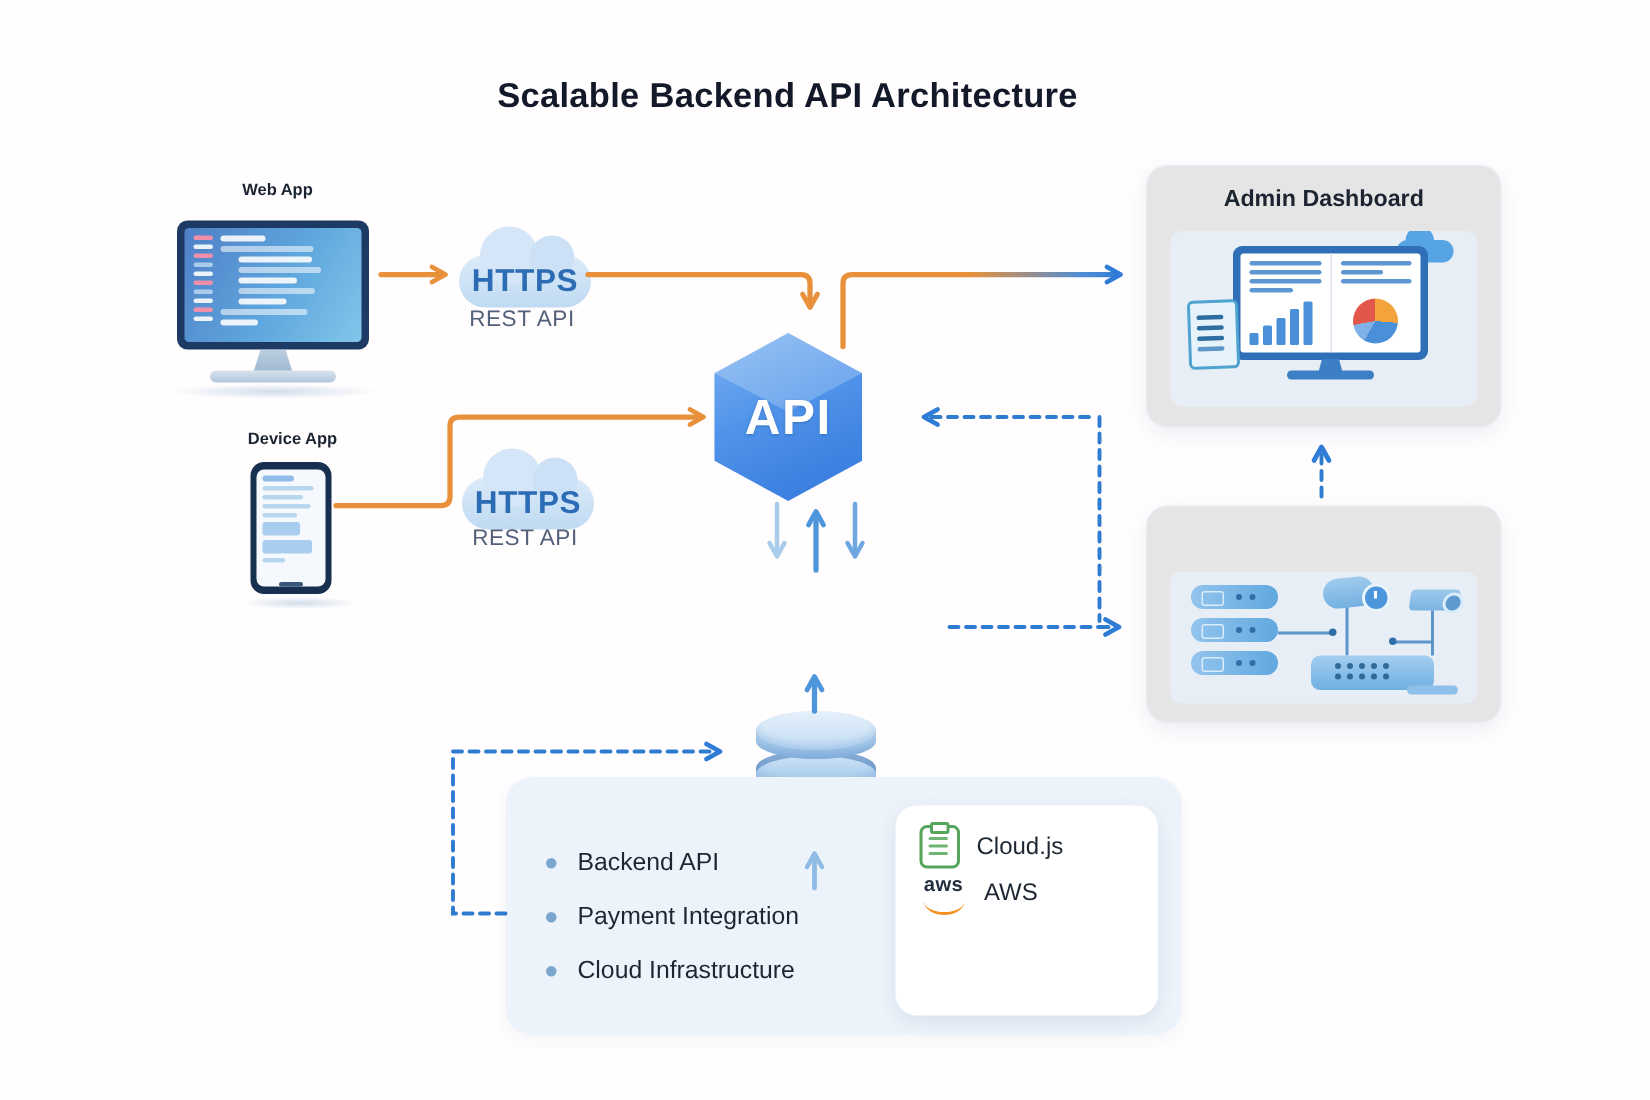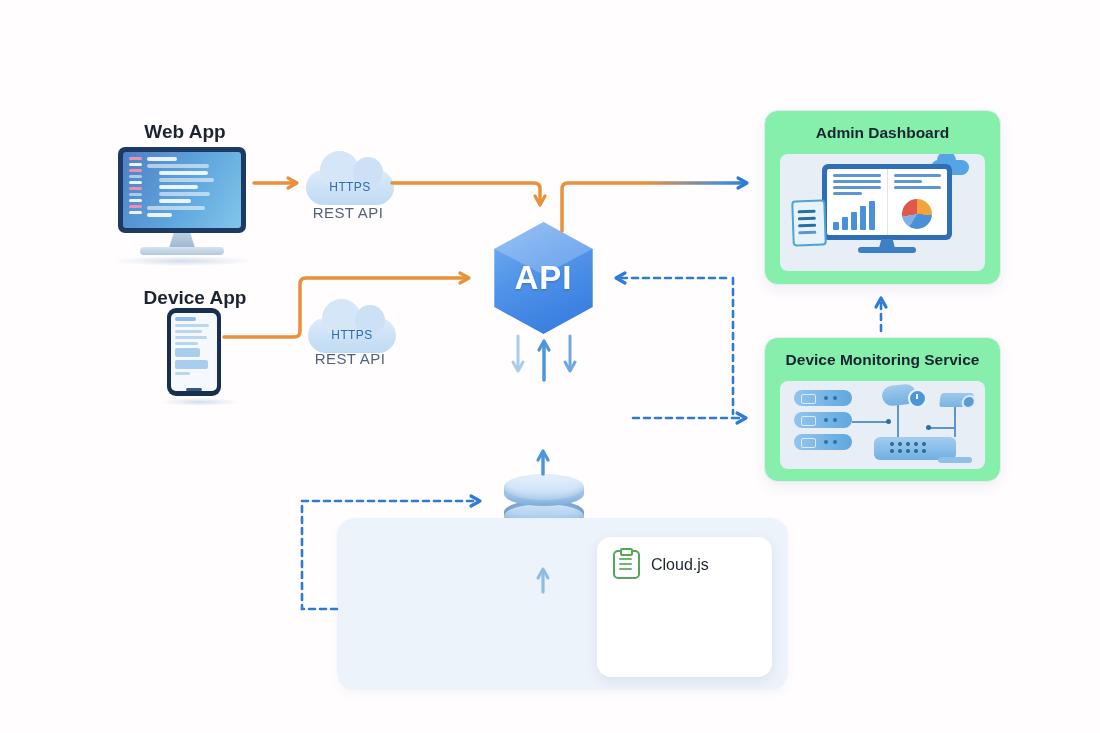--- a/index.html
+++ b/index.html
@@ -1,19 +1,19 @@
 <!DOCTYPE html>
 <html><head>
 <meta charset="utf-8">
 <style>
   html,body{margin:0;padding:0;background:#ffffff;}
   .stage{position:relative;width:1100px;height:733px;background:#FFFDFE;overflow:hidden;
          font-family:"Liberation Sans","DejaVu Sans",sans-serif;color:#1B2430;}
   .abs{position:absolute;}
-  .lbl{font-weight:600;font-size:19px;color:#1B2430;text-align:center;}
+  .lbl{font-weight:600;font-size:11px;color:#1B2430;text-align:center;}
 
   
   .title{left:0;width:1050px;top:50px;text-align:center;font-size:23px;font-weight:700;
          color:#14192A;letter-spacing:.2px;}
 
   
   .monitor{left:118px;top:147px;width:128px;height:86px;background:#1C3A63;border-radius:7px;padding:5px;box-sizing:border-box;}
   .mon-screen{width:100%;height:100%;border-radius:3px;background:linear-gradient(120deg,#4F7FC6 0%,#5FA7DE 55%,#82C6EA 100%);
               padding:5px 6px;box-sizing:border-box;display:flex;gap:5px;overflow:hidden;}
   .gutter{display:flex;flex-direction:column;gap:3px;width:13px;}
@@ -34,25 +34,25 @@
   .ph-bar{height:4px;border-radius:2px;background:#8FBCE8;}
   .ph-line{height:3px;border-radius:2px;background:#B7D6F0;}
   .ph-block{height:9px;border-radius:2px;background:#A8CDEE;}
   .ph-home{left:186px;top:388px;width:16px;height:3px;border-radius:2px;background:#39587E;}
 
   
   .cloud{width:88px;height:35px;background:linear-gradient(#DCEBF9,#BFDAF2);border-radius:18px;}
   .cloud::before{content:"";position:absolute;left:14px;top:-19px;width:39px;height:39px;border-radius:50%;background:#D4E6F7;}
   .cloud::after{content:"";position:absolute;right:11px;top:-13px;width:30px;height:30px;border-radius:50%;background:#CCE1F6;}
   .cloud span{position:relative;z-index:2;display:block;text-align:center;line-height:35px;
-              font-size:12px;font-weight:400;color:#2B6CB5;letter-spacing:.4px;}
+              font-size:21px;font-weight:700;color:#2B6CB5;letter-spacing:.4px;}
   .rest{width:96px;text-align:center;font-size:15px;font-weight:500;color:#53617A;letter-spacing:.4px;}
 
   
-  .hex{left:490px;top:222px;width:107px;height:112px;
+  .hex{left:472px;top:222px;width:107px;height:112px;
        clip-path:polygon(50% 0%,96% 24%,96% 76%,50% 100%,4% 76%,4% 24%);
        background:linear-gradient(155deg,#7DB3F2 0%,#4F93EA 45%,#3377DC 100%);
        display:flex;align-items:center;justify-content:center;}
   .hex::before{content:"";position:absolute;inset:0;
        clip-path:polygon(50% 0%,96% 24%,50% 47%,4% 24%);background:rgba(255,255,255,.22);}
   .hex b{position:relative;z-index:2;color:#fff;font-size:33px;font-weight:700;letter-spacing:1px;
          text-shadow:0 1px 2px rgba(20,60,120,.35);}
 
   
   .paybox{left:458px;top:384px;width:170px;height:52px;background:#fff;border:1px solid #E4E9F0;border-radius:10px;
@@ -66,21 +66,21 @@
 
   
   .db-seg{left:504px;width:80px;height:30px;border-radius:50%/40%;
           background:linear-gradient(180deg,#CFE4F7 6%,#A6CBEC 70%,#8FB9E4 100%);
           box-shadow:inset 0 -5px 8px rgba(70,120,180,.22);}
   .db-seg.s2,.db-seg.s3{box-shadow:inset 0 4px 0 rgba(47,100,170,.45),inset 0 -5px 8px rgba(70,120,180,.22);}
   .db-cap{left:504px;top:474px;width:80px;height:26px;border-radius:50%;background:linear-gradient(#E6F1FB,#C2DCF4);
           box-shadow:inset 0 -3px 5px rgba(90,140,200,.25);}
 
   
-  .card{background:#86efac;border:1px solid #E7EBF1;border-radius:14px;box-shadow:0 5px 14px rgba(40,70,120,.08);}
+  .card{background:#e5e5e5;border:1px solid #E7EBF1;border-radius:14px;box-shadow:0 5px 14px rgba(40,70,120,.08);}
   .card-title{text-align:center;font-size:15.5px;font-weight:600;color:#1B2430;}
   .illus{background:#E7EEF6;border-radius:8px;overflow:hidden;}
 
   
   .adm-mon{left:42px;top:10px;width:130px;height:76px;background:#2F6FB8;border-radius:6px;padding:5px;box-sizing:border-box;}
   .adm-scr{width:100%;height:100%;background:#fff;border-radius:2px;display:flex;}
   .adm-col{flex:1;padding:5px 6px;display:flex;flex-direction:column;gap:3px;}
   .adm-col.r{border-left:1px solid #DCE5EF;}
   .tl{height:3px;border-radius:2px;background:#5E96D2;}
   .tl.short{width:60%;}
@@ -140,20 +140,21 @@
   .icon-aws i{display:block;margin:1px auto 0;width:27px;height:8px;border-bottom:2.6px solid #F49322;
               border-radius:0 0 55% 55%/0 0 100% 100%;}
 
   svg.wires{position:absolute;left:0;top:0;pointer-events:none;}
 </style>
 </head>
 <body>
 
 <div class="stage">
 
+  <div class="abs title">Scalable Backend API Architecture</div>
 
   <div class="abs lbl" style="left:135px;top:121px;width:100px;">Web App</div>
   <div class="abs monitor">
     <div class="mon-screen">
       <div class="gutter">
         <i class="g p"></i>
           <i class="g w"></i>
           <i class="g p"></i>
           <i class="g b"></i>
           <i class="g w"></i>
@@ -248,21 +249,20 @@
       </div>
       <div class="abs adm-neck"></div>
       <div class="abs adm-base"></div>
       <div class="abs adm-doc">
           <i></i>
         </div>
     </div>
   </div>
 
   <div class="abs card" style="left:764px;top:337px;width:235px;height:143px;">
-    <div class="card-title" style="margin-top:13px;">Device Monitoring Service</div>
     <div class="illus abs" style="left:15px;top:43px;width:205px;height:88px;">
       <div class="abs srv" style="top:9px;">
           <i></i>
           <u style="left:30px"></u>
           <u style="left:39px"></u>
         </div>
       <div class="abs srv" style="top:31px;">
           <i></i>
           <u style="left:30px"></u>
           <u style="left:39px"></u>
@@ -284,27 +284,45 @@
       <div class="abs wire" style="left:150px;top:46px;width:26px;"></div>
       <div class="abs ddot" style="left:146px;top:44px;"></div>
       <div class="abs hub">
           <i></i>
         </div>
       <div class="abs dm-base"></div>
     </div>
   </div>
 
   <div class="abs panel"></div>
+  <div class="abs" style="left:364px;top:566px;display:flex;flex-direction:column;gap:17px;">
+    <div class="feat">
+        <i class="bullet"></i>
+        <span>Backend API</span>
+      </div>
+    <div class="feat">
+        <i class="bullet"></i>
+        <span>Payment Integration</span>
+      </div>
+    <div class="feat">
+        <i class="bullet"></i>
+        <span>Cloud Infrastructure</span>
+      </div>
+  </div>
 
   <div class="abs techcard">
     <div class="tech-row">
       <div class="icon-node">
           <i></i>
         </div>
       <span>Cloud.js</span>
+    </div>
+    <div class="tech-row">
+      <div class="icon-aws"><b>aws</b><i></i></div>
+      <span>AWS</span>
     </div>
   </div>
 
   <svg class="wires" width="1100" height="733" viewBox="0 0 1100 733">
     <defs>
       <marker id="mo" markerUnits="userSpaceOnUse" markerWidth="16" markerHeight="16" refX="11" refY="8" orient="auto">
         <path d="M3,3 L12,8 L3,13" fill="none" stroke="#E8913A" stroke-width="3.2" stroke-linecap="round" stroke-linejoin="round"></path>
       </marker>
       <marker id="mb" markerUnits="userSpaceOnUse" markerWidth="16" markerHeight="16" refX="11" refY="8" orient="auto">
         <path d="M3,3 L12,8 L3,13" fill="none" stroke="#2F7CD6" stroke-width="3.2" stroke-linecap="round" stroke-linejoin="round"></path>

